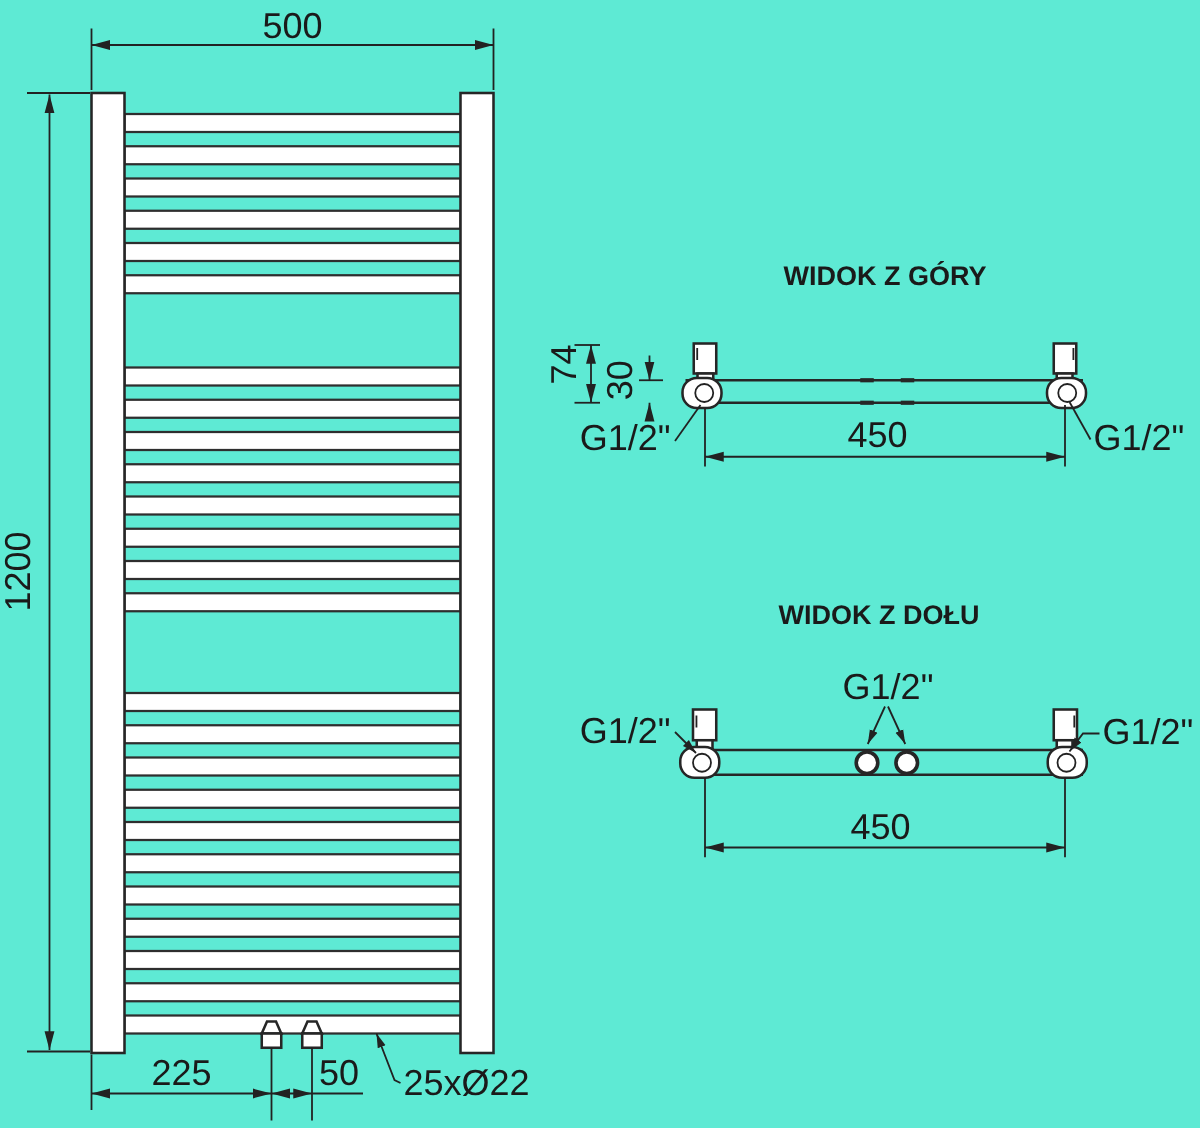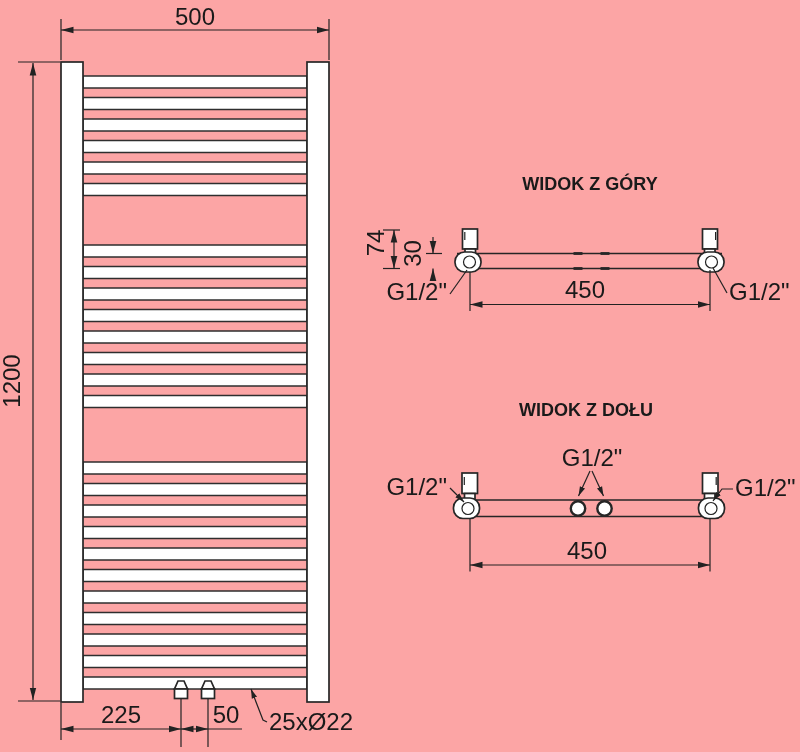--- a/index.html
+++ b/index.html
@@ -1,16 +1,16 @@
 <!DOCTYPE html>
 <html><head>
 <meta charset="utf-8">
 <style>
   html,body{margin:0;padding:0;background:#ffffff;}
-  .stage{position:relative;width:800px;height:752px;background:#fca5a5;overflow:hidden;
+  .stage{position:relative;width:800px;height:752px;background:#5eead4;overflow:hidden;
          font-family:"Liberation Sans", sans-serif;}
   svg text{fill:#1a1a1a;}
   .dim-text{font-size:24px;font-family:"Liberation Sans", sans-serif;}
   .view-title{font-size:18px;font-weight:bold;font-family:"Liberation Sans", sans-serif;}
   .obj{stroke:#262626;stroke-width:1.7;fill:#ffffff;}
   .objline{stroke:#262626;stroke-width:1.7;fill:none;}
   .tubeline{stroke:#2e2e2e;stroke-width:1.5;fill:#ffffff;}
   .dim{stroke:#222222;stroke-width:1.2;fill:none;}
   .thin{stroke:#222222;stroke-width:1.2;fill:none;}
   .tick{stroke:#262626;stroke-width:2.8;fill:none;}

